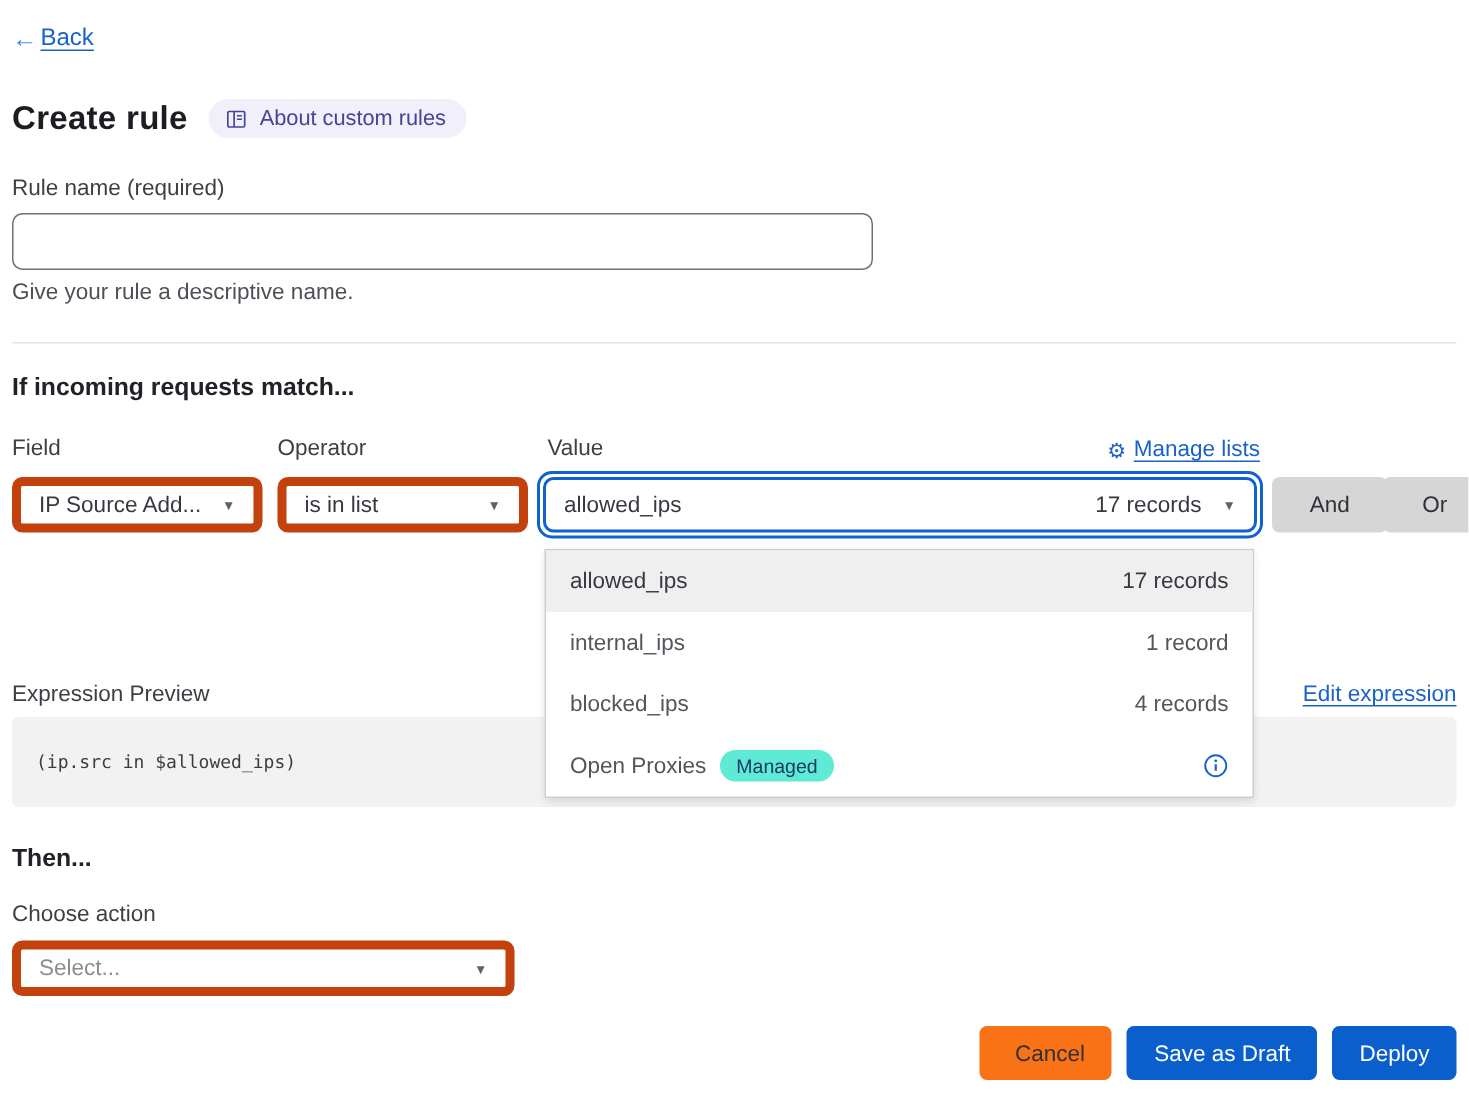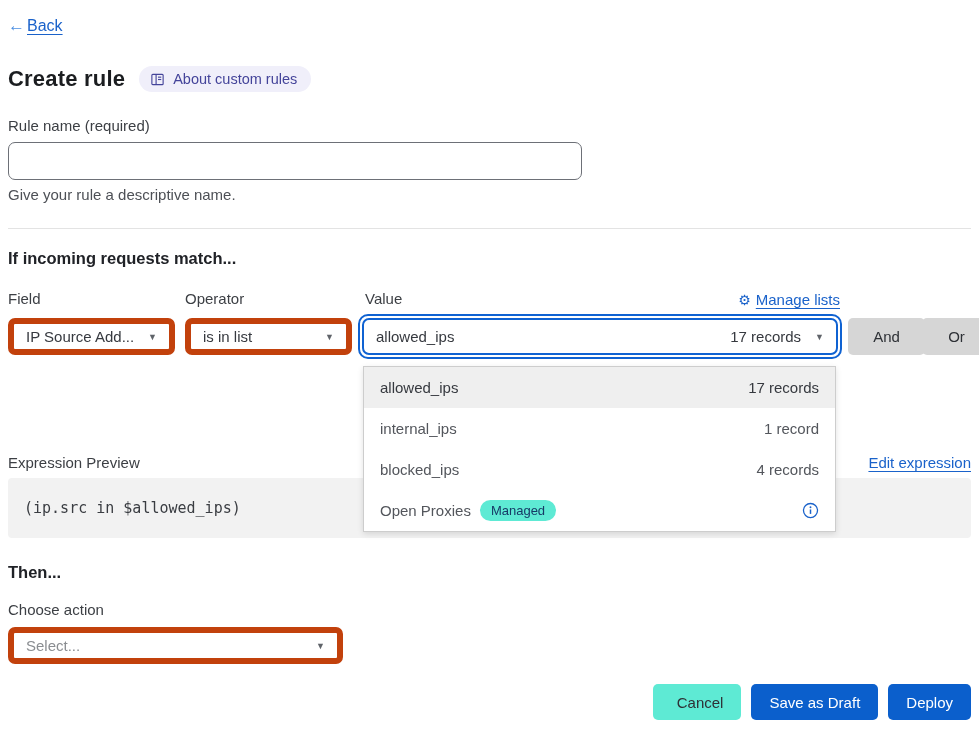--- a/index.html
+++ b/index.html
@@ -58,32 +58,32 @@
   .dd-item.selected { background:#efefef; color:#36393f; }
   .dd-item .dd-meta { margin-left:auto; }
   .dd-item.selected .dd-meta { color:#36393f; }
   .managed-pill { background:#5eead4; color:#173a66; font-size:13px; border-radius:11px; padding:3px 11px; margin-left:9px; }
   .info-icon { margin-left:auto; display:flex; align-items:center; cursor:pointer; }
 
   
   .expr-label { position:absolute; left:8px; top:454px; font-size:15px; color:#3c3f44; }
   .edit-expr { position:absolute; right:8px; top:454px; font-size:15px; color:#1a62ca; text-decoration:underline; text-underline-offset:3px; cursor:pointer; }
   .expr-block { position:absolute; left:8px; top:478px; width:963px; height:60px; background:#f2f2f2; border-radius:4px; display:flex; align-items:center; padding:0 16px; }
-  .expr-code { font-family:"DejaVu Sans Mono", monospace; font-size:15px; color:#3a3d42; }
+  .expr-code { font-family:"DejaVu Sans Mono", monospace; font-size:12px; color:#3a3d42; }
 
   
   .then-heading { top:563px; }
   .action-label { position:absolute; left:8px; top:601px; font-size:15px; color:#3c3f44; }
   .action-select { top:627px; left:8px; width:335px; }
   .action-select .placeholder { color:#8a8d91; }
 
   
   .footer { position:absolute; top:684px; right:8px; display:flex; gap:10px; }
   .btn { height:36px; border:none; border-radius:5px; font-size:15px; font-family:"Liberation Sans", sans-serif; cursor:pointer; padding:0 18px; }
-  .btn-cancel { background:#5eead4; color:#2e3136;padding-left:24px; }
+  .btn-cancel { background:#f97316; color:#2e3136;padding-left:24px; }
   .btn-primary { background:#0b5fcc; color:#ffffff; }
 </style>
 </head>
 <body>
 
 <div class="page">
 
   <a class="back">
     <span class="arrow">←</span>
     <span class="back-text">Back</span>

